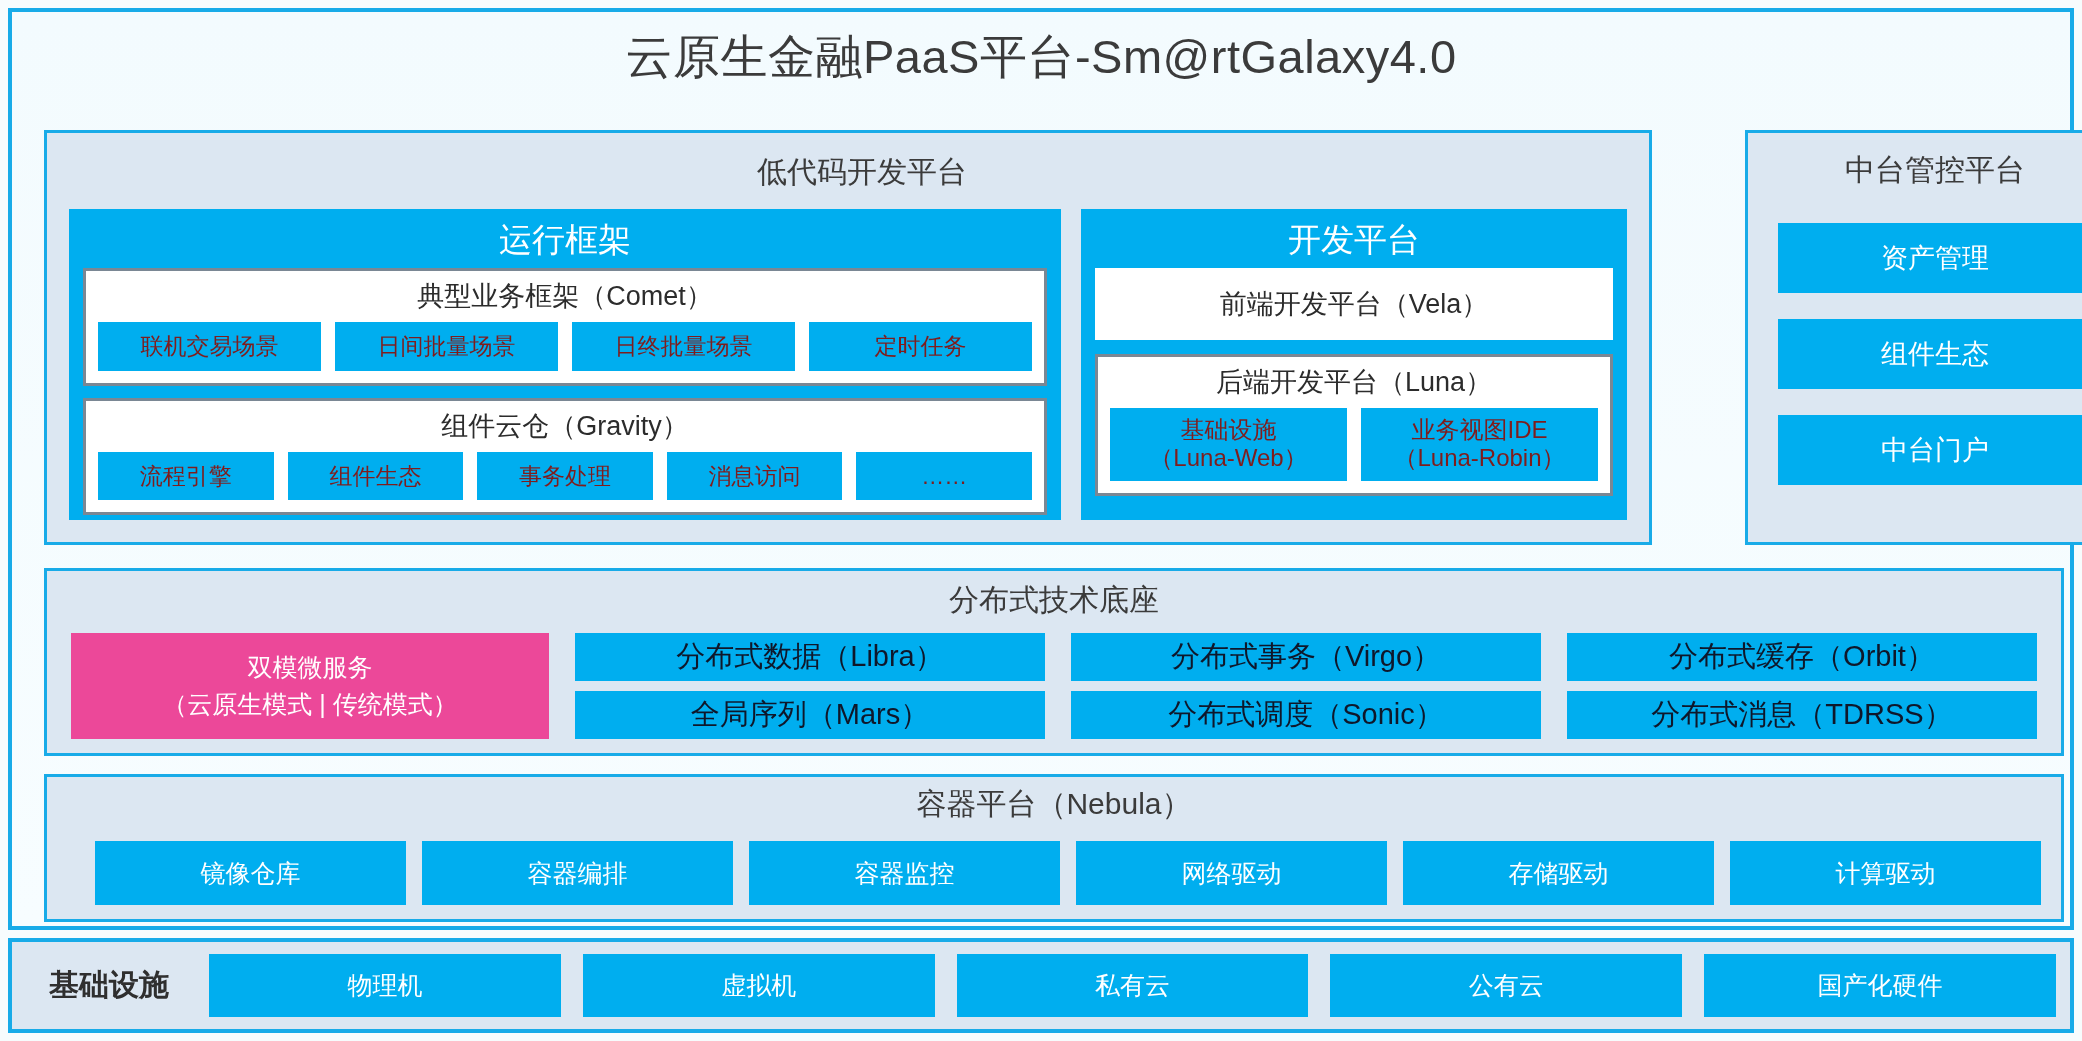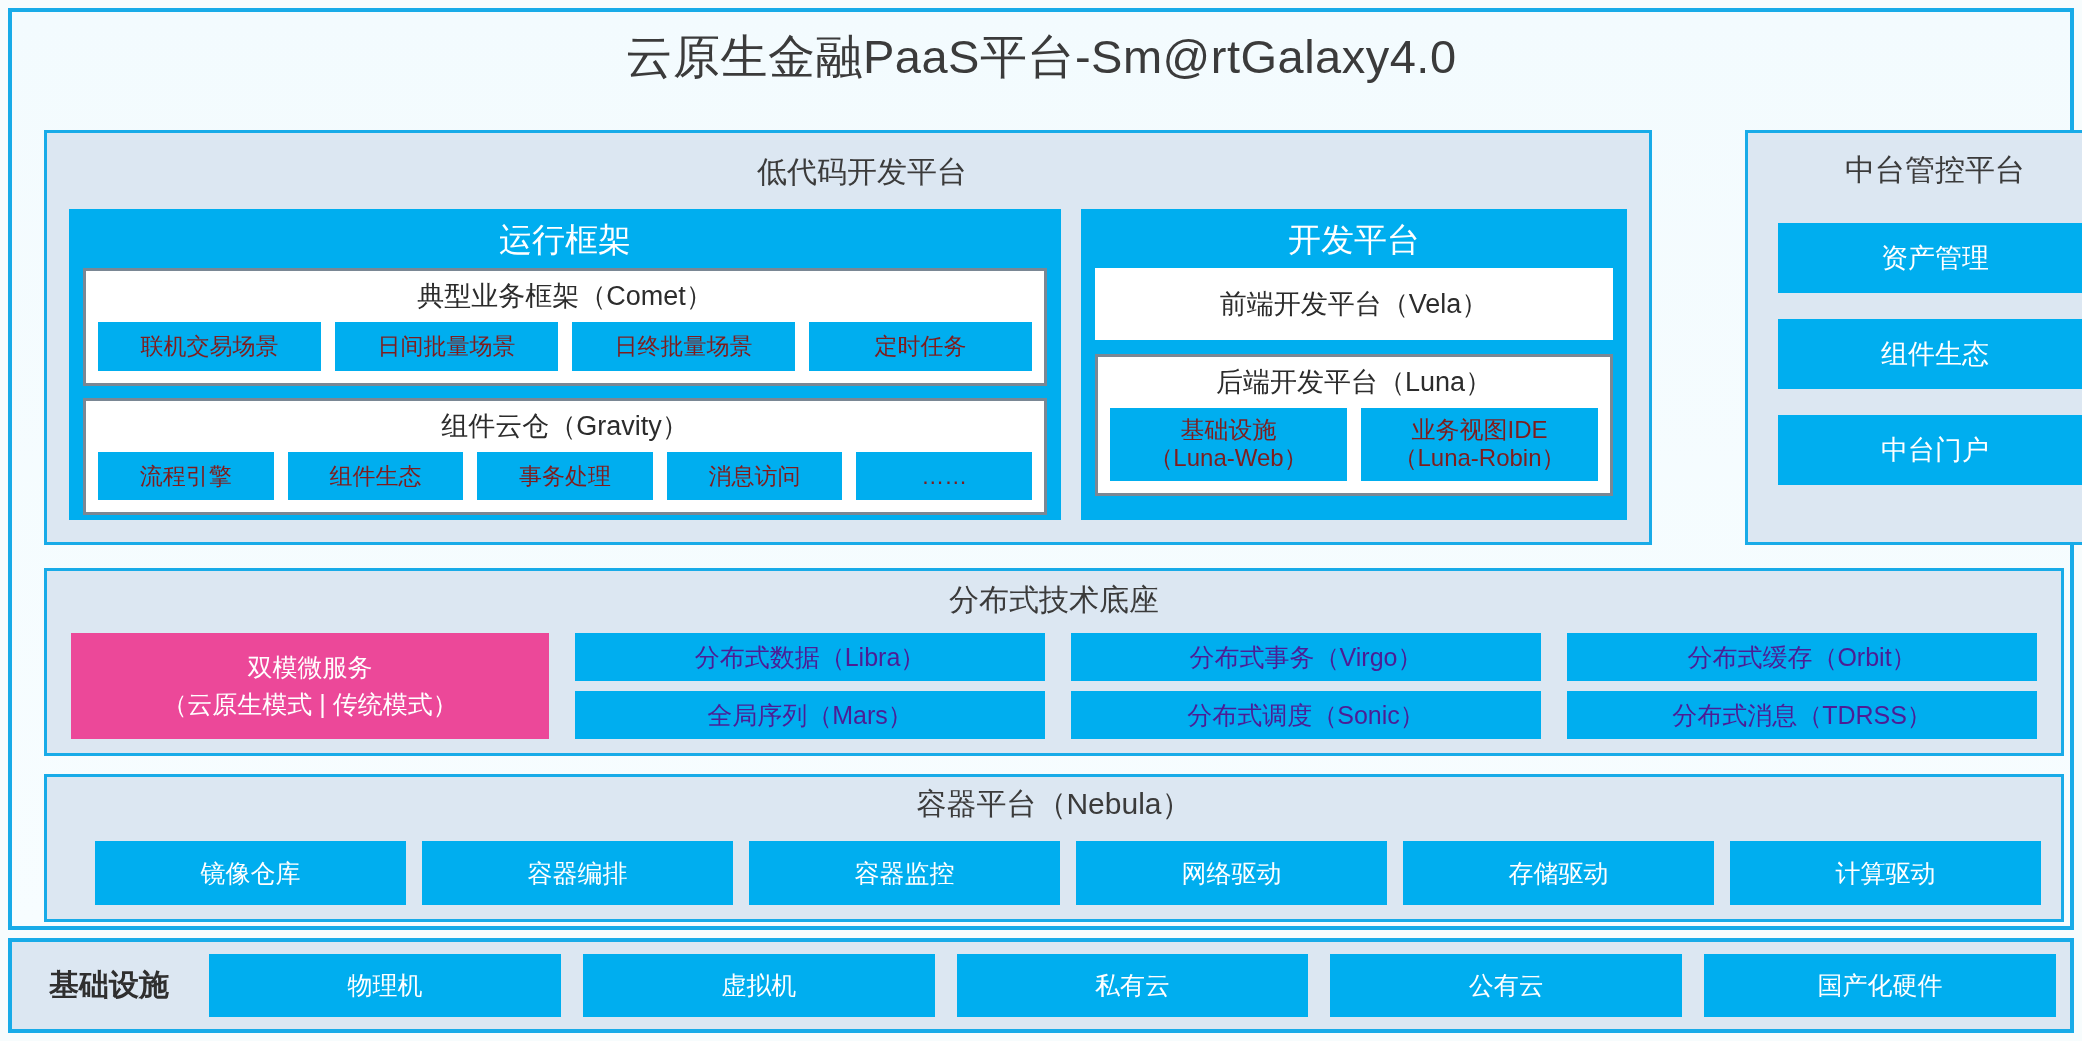--- a/index.html
+++ b/index.html
@@ -224,22 +224,22 @@
   }
   .dtb-col {
     flex: 1;
     display: flex;
     flex-direction: column;
     gap: 10px;
   }
   .dtb-cell {
     flex: 1;
     background: #00AEEF;
-    color: #4c1d95;
-    font-size: 25px;
+    color: #0f172a;
+    font-size: 29px;
     display: flex;
     align-items: center;
     justify-content: center;
     white-space: nowrap;
   }
 
   
   #container-panel {
     left: 32px;
     top: 762px;

